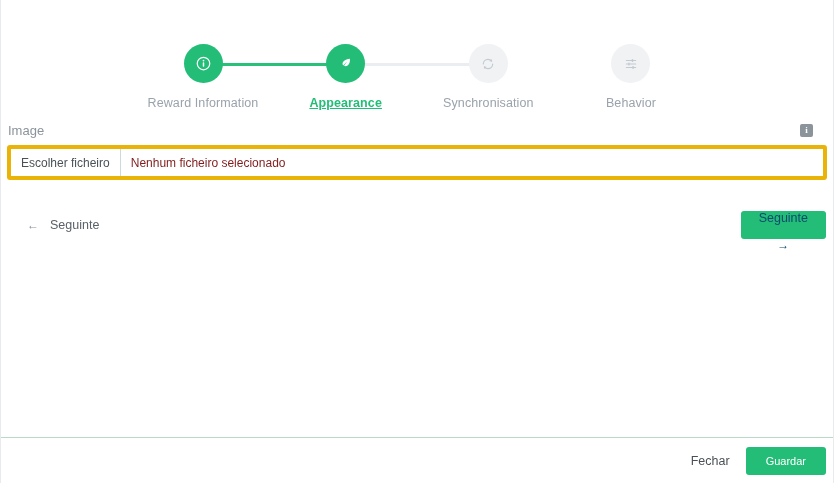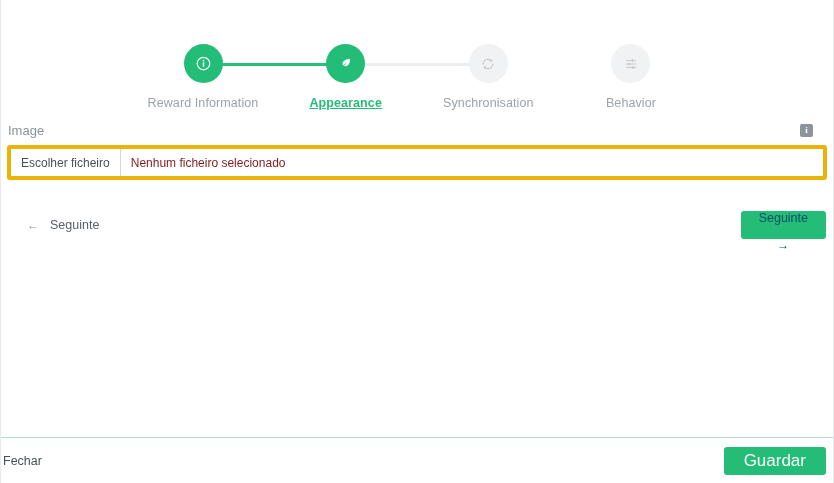--- a/index.html
+++ b/index.html
@@ -189,41 +189,41 @@
   }
   .next-arrow { font-size: 12px; line-height: 1; }
 
   
   .footer {
     flex: 0 0 auto;
     height: 45px;
     border-top: 1px solid #b9dac8;
     display: flex;
     align-items: center;
-    justify-content: space-between;
+    justify-content: flex-end;
     gap: 14px;
     padding: 0 7px 0 0;
   }
   .close-button {
     background: none;
     border: none;
     font-size: 12.5px;
     color: #4a5156;
     cursor: pointer;
     font-family: inherit;
     padding: 4px 2px;
   }
   .save-button {
     background: #23bd77;
     color: #fff;
     border: none;
     border-radius: 3px;
     height: 28px;
     padding: 0 20px;
-    font-size: 17px;
+    font-size: 11px;
     cursor: pointer;
     font-family: inherit;
   }
 </style>
 </head>
 <body>
 
 <div class="page">
 
   <div class="stepper">

